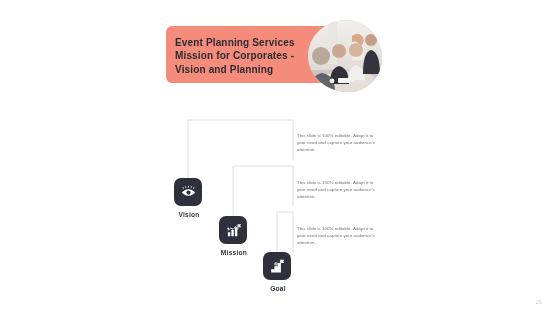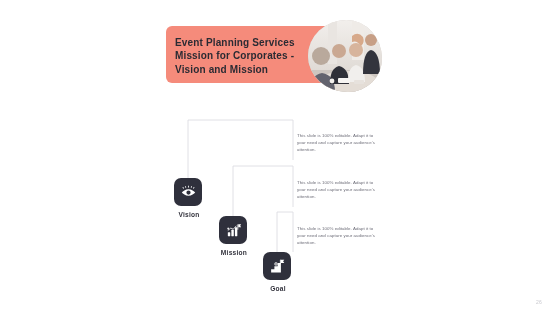--- a/index.html
+++ b/index.html
@@ -125,21 +125,21 @@
 </head>
 <body>
 
 <div class="slide">
 
   <div class="header-band"></div>
 
   <div class="header-title">
     <div>Event Planning Services</div>
     <div>Mission for Corporates -</div>
-    <div>Vision and Mission</div>
+    <div>Vision and Planning</div>
   </div>
 
   <div class="photo-blob">
     <svg viewBox="0 0 74 72" preserveAspectRatio="xMidYMid slice">
       <defs>
         <linearGradient id="roomg" x1="0" y1="0" x2="0" y2="1">
           <stop offset="0" stop-color="#f2efec"></stop>
           <stop offset="1" stop-color="#d8d2cc"></stop>
         </linearGradient>
       </defs>

